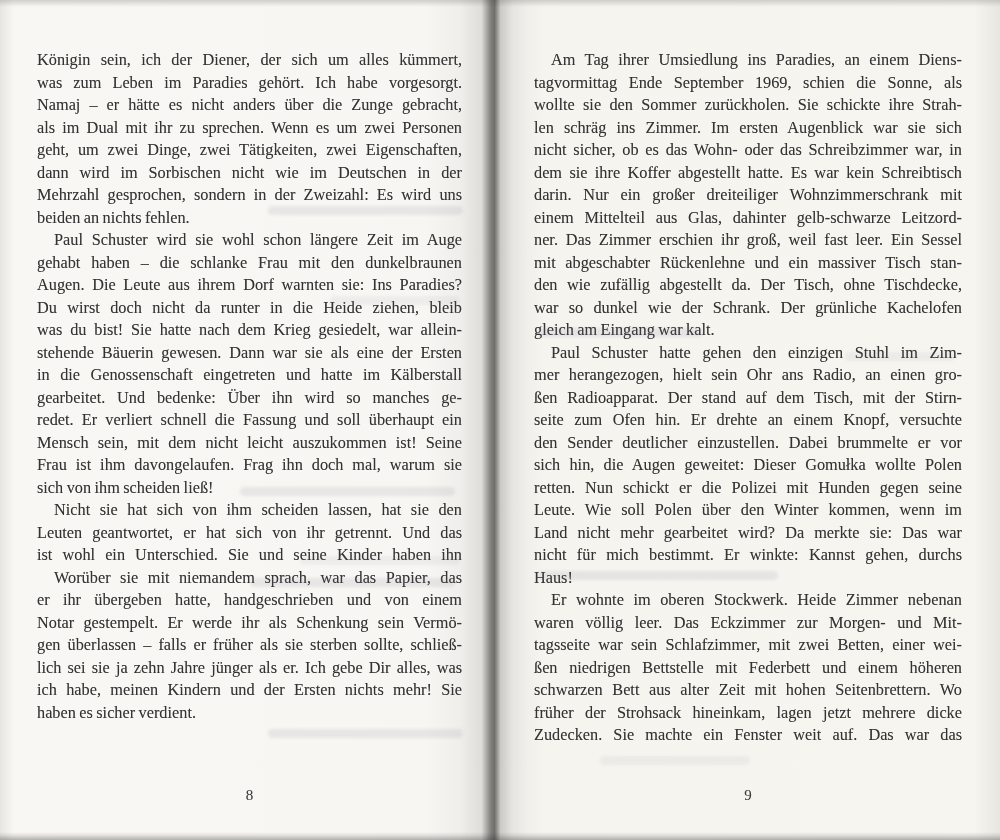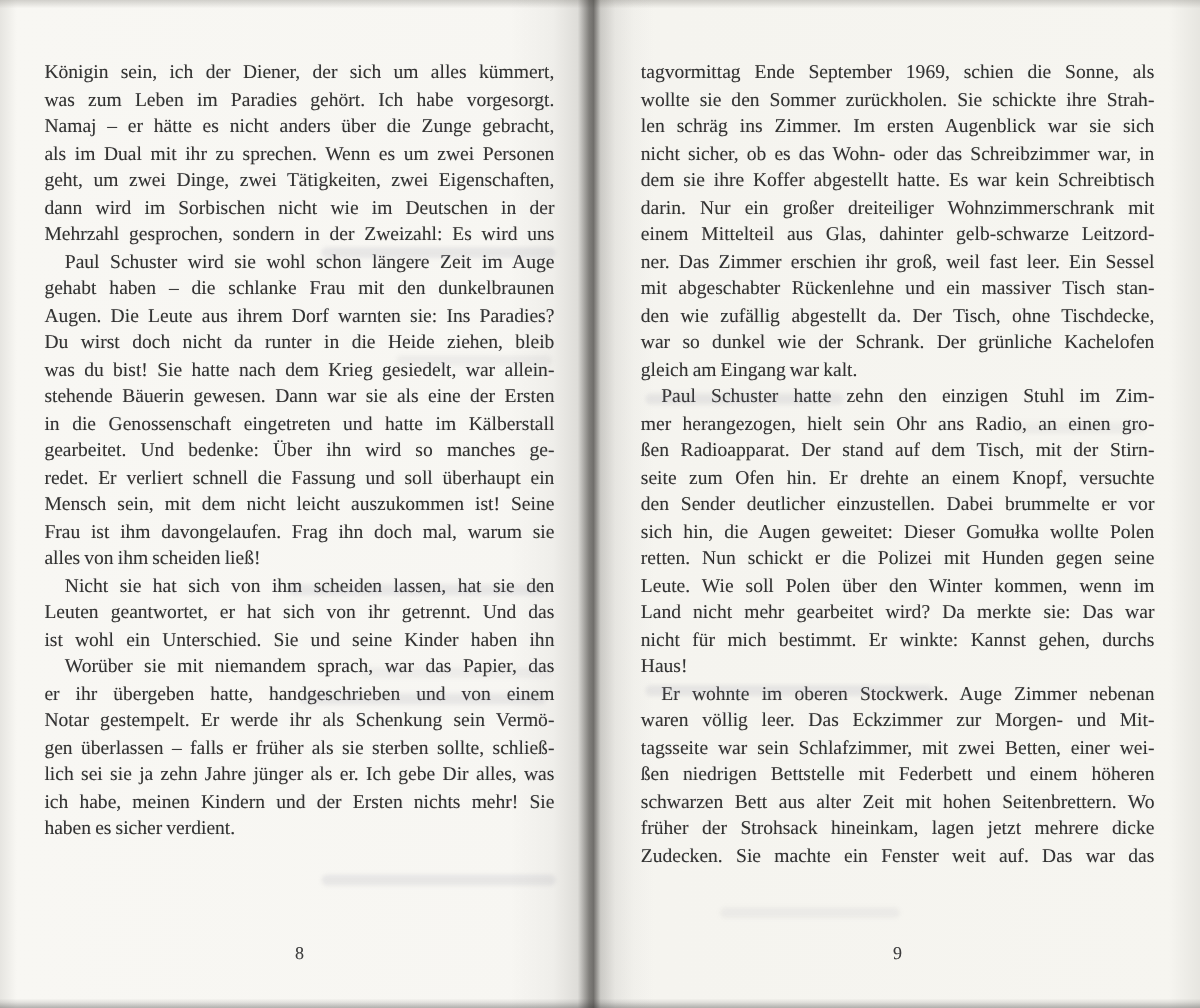--- a/index.html
+++ b/index.html
@@ -84,34 +84,35 @@
   <div class="page page-left">
     <div class="text-col" id="col-left">
         <div class="para">
           <div class="line">Königin sein, ich der Diener, der sich um alles kümmert,</div>
           <div class="line">was zum Leben im Paradies gehört. Ich habe vorgesorgt.</div>
           <div class="line">Namaj – er hätte es nicht anders über die Zunge gebracht,</div>
           <div class="line">als im Dual mit ihr zu sprechen. Wenn es um zwei Personen</div>
           <div class="line">geht, um zwei Dinge, zwei Tätigkeiten, zwei Eigenschaften,</div>
           <div class="line">dann wird im Sorbischen nicht wie im Deutschen in der</div>
           <div class="line">Mehrzahl gesprochen, sondern in der Zweizahl: Es wird uns</div>
+          <div class="line last">beiden an nichts fehlen.</div>
         </div>
         <div class="para">
           <div class="line first-indent">Paul Schuster wird sie wohl schon längere Zeit im Auge</div>
           <div class="line">gehabt haben – die schlanke Frau mit den dunkelbraunen</div>
           <div class="line">Augen. Die Leute aus ihrem Dorf warnten sie: Ins Paradies?</div>
           <div class="line">Du wirst doch nicht da runter in die Heide ziehen, bleib</div>
           <div class="line">was du bist! Sie hatte nach dem Krieg gesiedelt, war allein-</div>
           <div class="line">stehende Bäuerin gewesen. Dann war sie als eine der Ersten</div>
           <div class="line">in die Genossenschaft eingetreten und hatte im Kälberstall</div>
           <div class="line">gearbeitet. Und bedenke: Über ihn wird so manches ge-</div>
           <div class="line">redet. Er verliert schnell die Fassung und soll überhaupt ein</div>
           <div class="line">Mensch sein, mit dem nicht leicht auszukommen ist! Seine</div>
           <div class="line">Frau ist ihm davongelaufen. Frag ihn doch mal, warum sie</div>
-          <div class="line last">alles von ihm scheiden ließ!</div>
+          <div class="line last">sich von ihm scheiden ließ!</div>
         </div>
         <div class="para">
           <div class="line first-indent">Nicht sie hat sich von ihm scheiden lassen, hat sie den</div>
           <div class="line">Leuten geantwortet, er hat sich von ihr getrennt. Und das</div>
           <div class="line">ist wohl ein Unterschied. Sie und seine Kinder haben ihn</div>
         </div>
         <div class="para">
           <div class="line first-indent">Worüber sie mit niemandem sprach, war das Papier, das</div>
           <div class="line">er ihr übergeben hatte, handgeschrieben und von einem</div>
           <div class="line">Notar gestempelt. Er werde ihr als Schenkung sein Vermö-</div>
@@ -120,48 +121,49 @@
           <div class="line">ich habe, meinen Kindern und der Ersten nichts mehr! Sie</div>
           <div class="line last">haben es sicher verdient.</div>
         </div>
       </div>
     <div class="page-num">8</div>
   </div>
 
   <div class="page page-right">
     <div class="text-col" id="col-right">
         <div class="para">
+          <div class="line first-indent">Am Tag ihrer Umsiedlung ins Paradies, an einem Diens-</div>
           <div class="line">tagvormittag Ende September 1969, schien die Sonne, als</div>
           <div class="line">wollte sie den Sommer zurückholen. Sie schickte ihre Strah-</div>
           <div class="line">len schräg ins Zimmer. Im ersten Augenblick war sie sich</div>
           <div class="line">nicht sicher, ob es das Wohn- oder das Schreibzimmer war, in</div>
           <div class="line">dem sie ihre Koffer abgestellt hatte. Es war kein Schreibtisch</div>
           <div class="line">darin. Nur ein großer dreiteiliger Wohnzimmerschrank mit</div>
           <div class="line">einem Mittelteil aus Glas, dahinter gelb-schwarze Leitzord-</div>
           <div class="line">ner. Das Zimmer erschien ihr groß, weil fast leer. Ein Sessel</div>
           <div class="line">mit abgeschabter Rückenlehne und ein massiver Tisch stan-</div>
           <div class="line">den wie zufällig abgestellt da. Der Tisch, ohne Tischdecke,</div>
           <div class="line">war so dunkel wie der Schrank. Der grünliche Kachelofen</div>
           <div class="line last">gleich am Eingang war kalt.</div>
         </div>
         <div class="para">
-          <div class="line first-indent">Paul Schuster hatte zehn den einzigen Stuhl im Zim-</div>
+          <div class="line first-indent">Paul Schuster hatte gehen den einzigen Stuhl im Zim-</div>
           <div class="line">mer herangezogen, hielt sein Ohr ans Radio, an einen gro-</div>
           <div class="line">ßen Radioapparat. Der stand auf dem Tisch, mit der Stirn-</div>
           <div class="line">seite zum Ofen hin. Er drehte an einem Knopf, versuchte</div>
           <div class="line">den Sender deutlicher einzustellen. Dabei brummelte er vor</div>
           <div class="line">sich hin, die Augen geweitet: Dieser Gomułka wollte Polen</div>
           <div class="line">retten. Nun schickt er die Polizei mit Hunden gegen seine</div>
           <div class="line">Leute. Wie soll Polen über den Winter kommen, wenn im</div>
           <div class="line">Land nicht mehr gearbeitet wird? Da merkte sie: Das war</div>
           <div class="line">nicht für mich bestimmt. Er winkte: Kannst gehen, durchs</div>
           <div class="line last">Haus!</div>
         </div>
         <div class="para">
-          <div class="line first-indent">Er wohnte im oberen Stockwerk. Auge Zimmer nebenan</div>
+          <div class="line first-indent">Er wohnte im oberen Stockwerk. Heide Zimmer nebenan</div>
           <div class="line">waren völlig leer. Das Eckzimmer zur Morgen- und Mit-</div>
           <div class="line">tagsseite war sein Schlafzimmer, mit zwei Betten, einer wei-</div>
           <div class="line">ßen niedrigen Bettstelle mit Federbett und einem höheren</div>
           <div class="line">schwarzen Bett aus alter Zeit mit hohen Seitenbrettern. Wo</div>
           <div class="line">früher der Strohsack hineinkam, lagen jetzt mehrere dicke</div>
           <div class="line">Zudecken. Sie machte ein Fenster weit auf. Das war das</div>
         </div>
       </div>
     <div class="page-num">9</div>
   </div>

